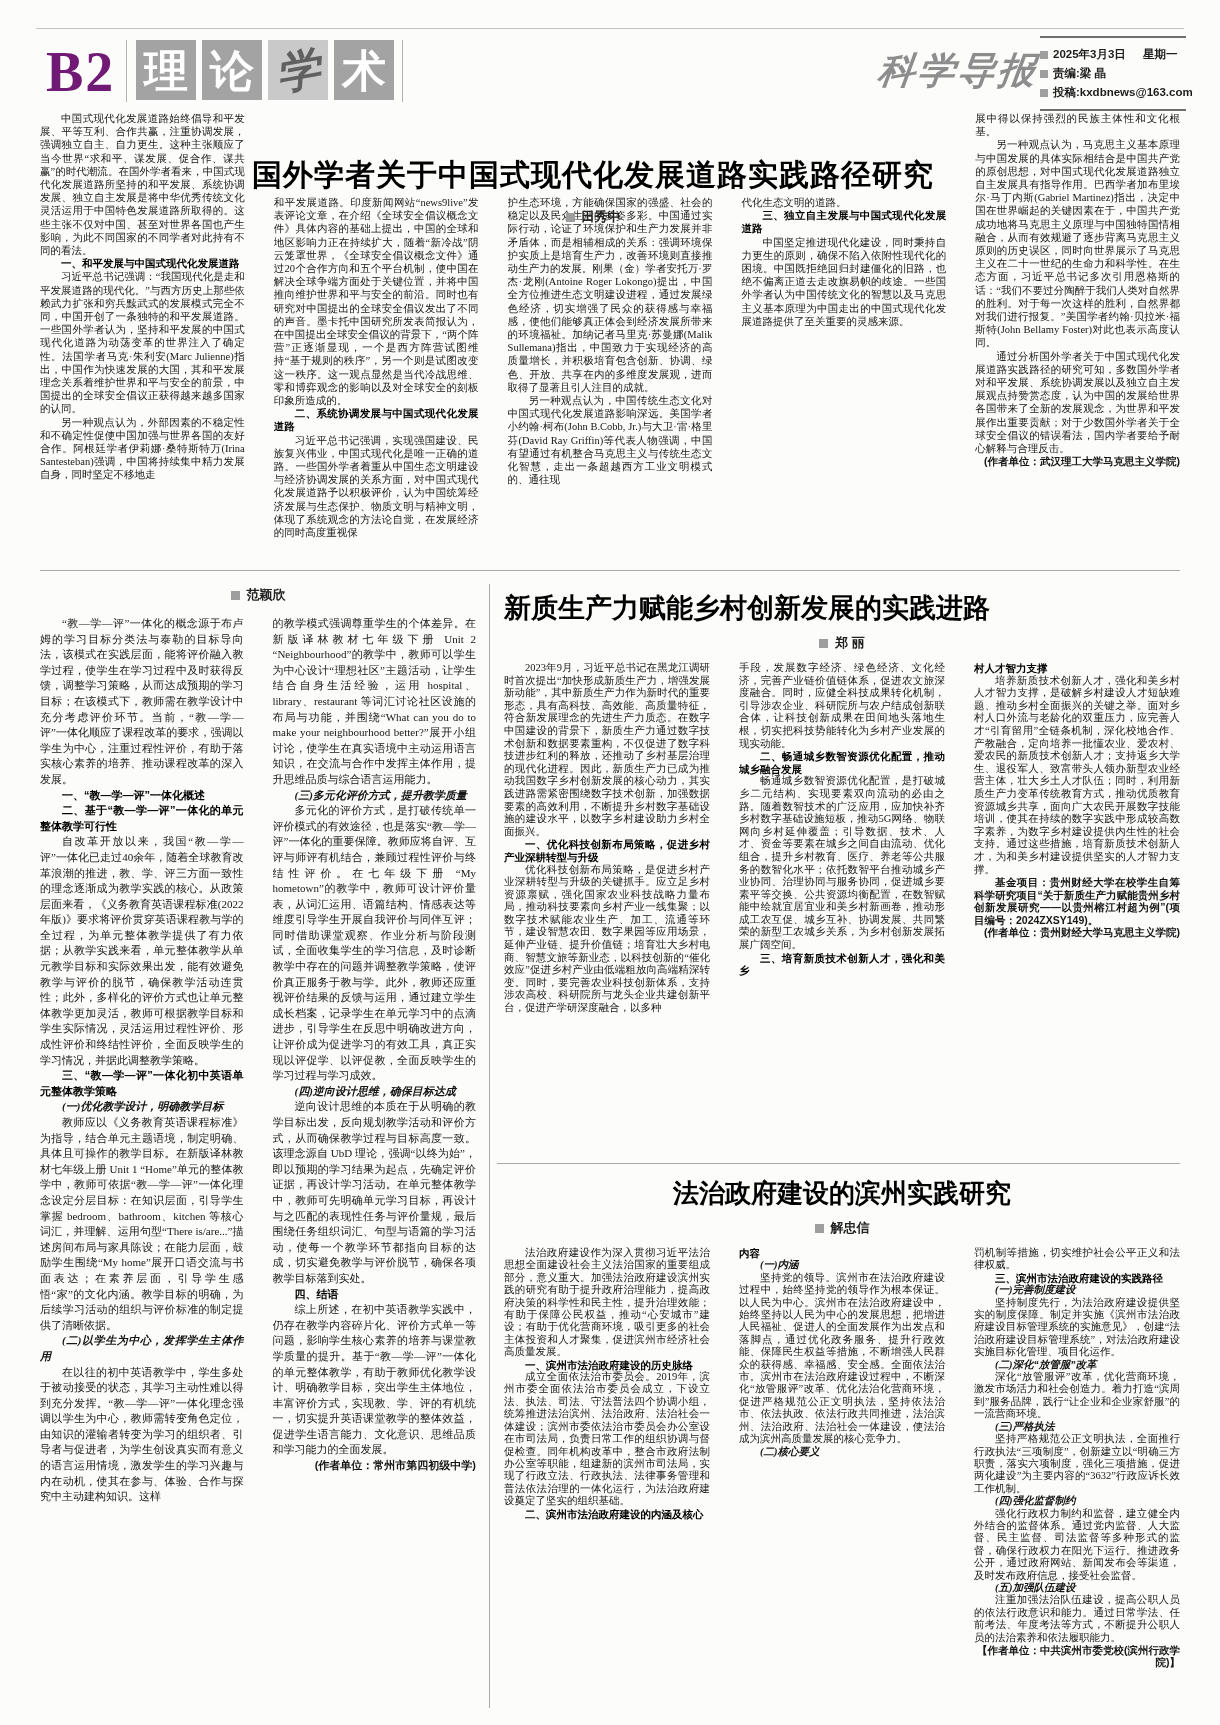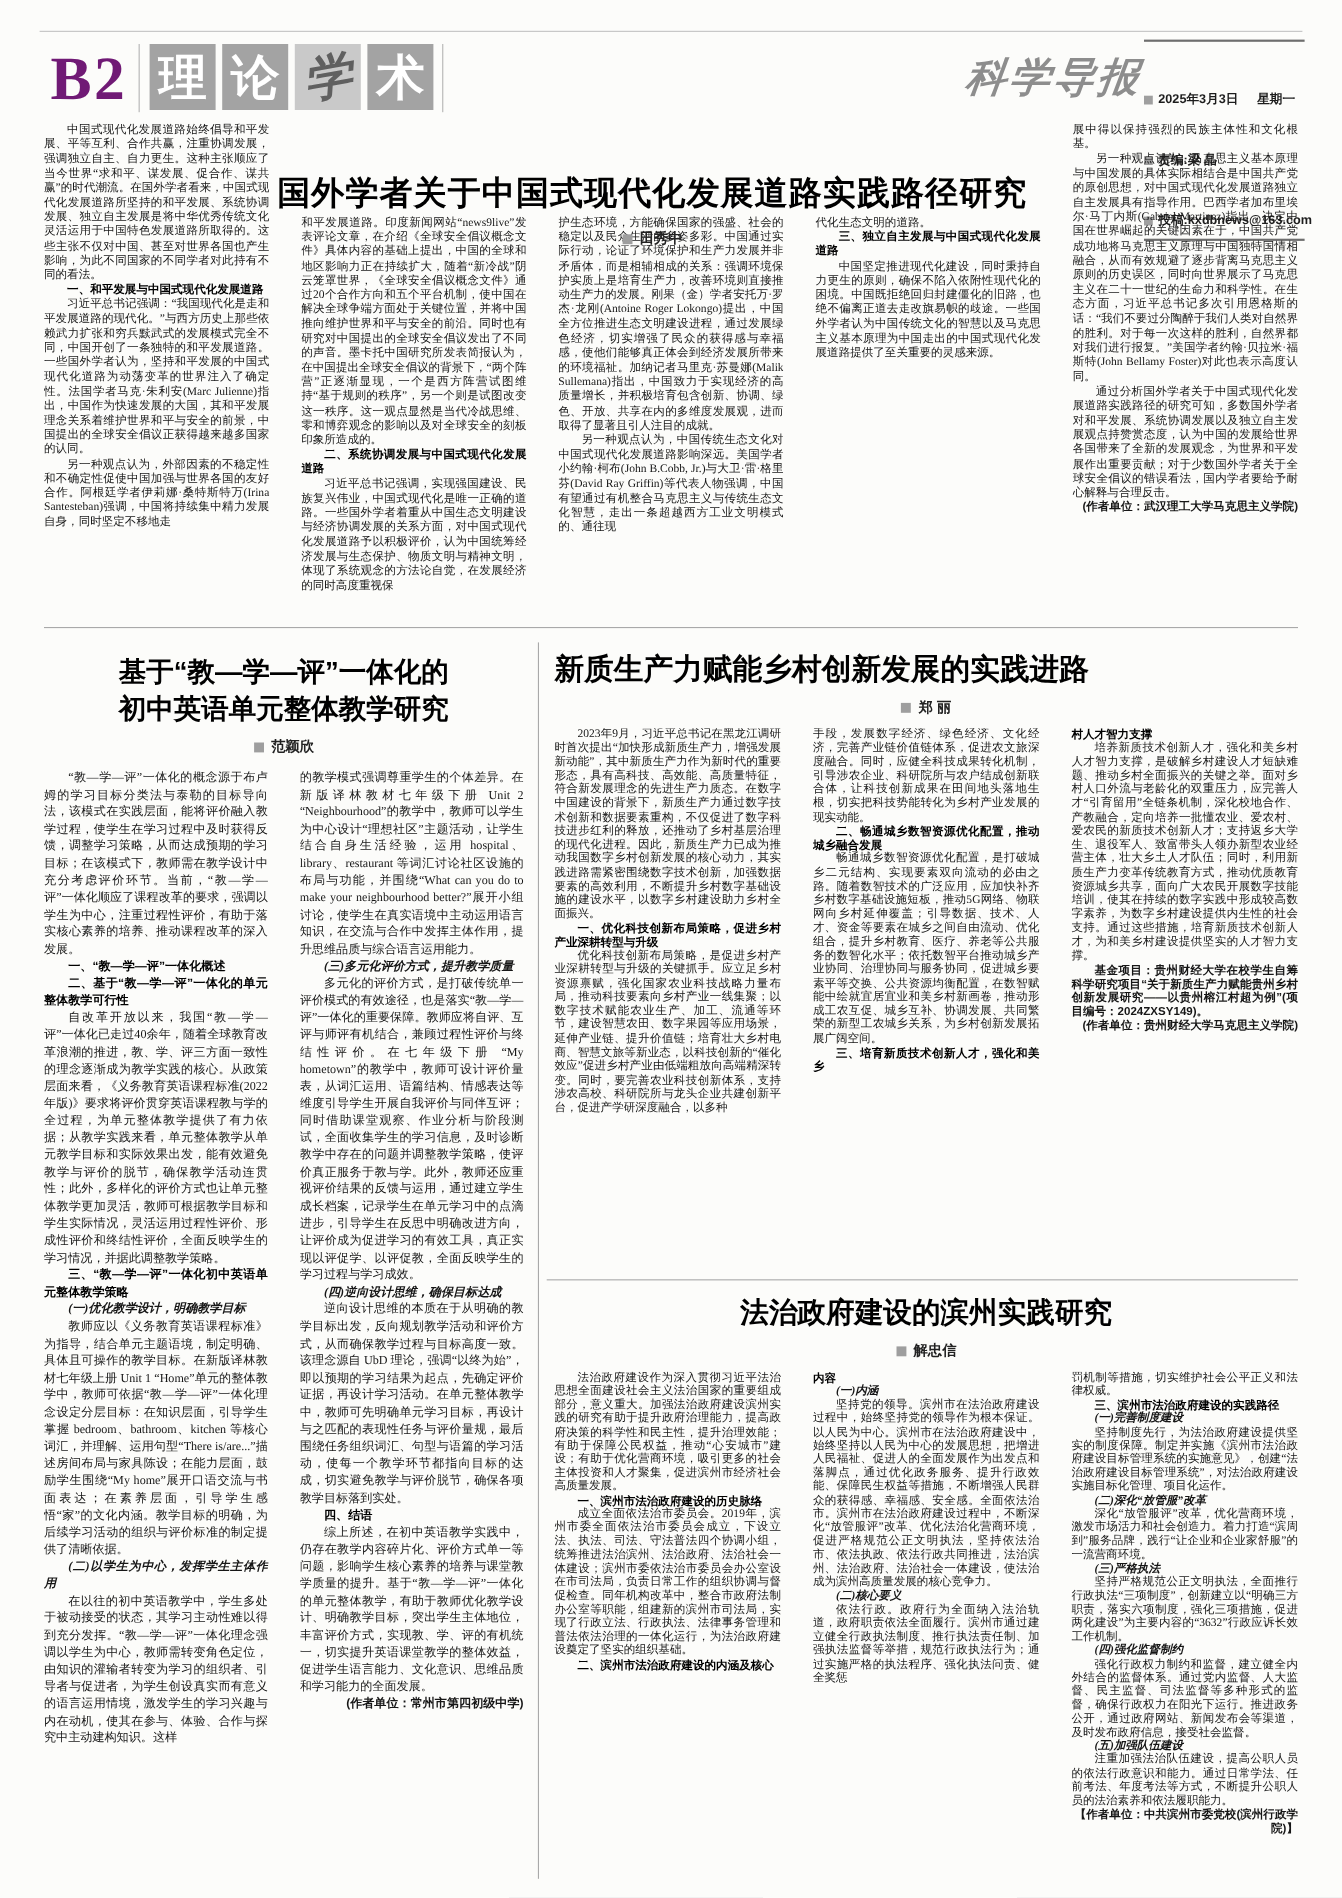--- a/index.html
+++ b/index.html
@@ -18,21 +18,21 @@
         font-size:44px;line-height:62px;}
   .sbox.light{background:#c9c9c9;color:#606060;font-family:"DejaVu Serif",serif;
         font-style:italic;}
   .sbox.light span{display:inline-block;transform:rotate(-10deg);}
   .masthead{position:absolute;left:878px;top:46px;width:165px;font-size:37px;color:#8d8d8d;
         font-style:italic;font-weight:700;letter-spacing:3px;transform:skewX(-7deg);
         font-family:"DejaVu Serif",serif;white-space:nowrap;}
   .hinfo{position:absolute;left:1040px;top:36px;width:146px;border-top:2px solid #6e6e6e;
         border-bottom:2px solid #6e6e6e;padding:7px 0;color:#1d1d1d;
         font-family:"Liberation Sans","DejaVu Sans",sans-serif;font-size:11.5px;font-weight:700;}
-  .hrow{display:flex;align-items:center;gap:5px;height:19px;white-space:nowrap;margin-top:36px;}
+  .hrow{display:flex;align-items:center;gap:5px;height:19px;white-space:nowrap;}
   .sq{width:8px;height:8px;background:#9f9f9f;flex:0 0 auto;}
   .wd{margin-left:12px;}
 
   
   .hrule{position:absolute;border-top:1px solid #a9a9a9;}
   .hr1{left:40px;width:1140px;top:570px;}
   .hr2{left:497px;width:683px;top:1163px;}
   .vrule{position:absolute;left:489px;top:584px;height:1124px;width:1px;background:#a9a9a9;}
 
   
@@ -147,21 +147,20 @@
           <p class="b-p">通过分析国外学者关于中国式现代化发展道路实践路径的研究可知，多数国外学者对和平发展、系统协调发展以及独立自主发展观点持赞赏态度，认为中国的发展给世界各国带来了全新的发展观念，为世界和平发展作出重要贡献；对于少数国外学者关于全球安全倡议的错误看法，国内学者要给予耐心解释与合理反击。</p>
           <p class="b-attr">(作者单位：武汉理工大学马克思主义学院)</p>
         </div>
       </div>
   </section>
 
   <div class="hrule hr1"></div>
   <div class="vrule"></div>
 
   <section class="art a2">
-    <h1><span>基于“教—学—评”一体化的</span><br><span>初中英语单元整体教学研究</span></h1>
     <div class="byline">
       <span class="bsq"></span>
       <span>范颖欣</span>
     </div>
     <div class="cols">
         <div class="col">
           <p class="b-p">“教—学—评”一体化的概念源于布卢姆的学习目标分类法与泰勒的目标导向法，该模式在实践层面，能将评价融入教学过程，使学生在学习过程中及时获得反馈，调整学习策略，从而达成预期的学习目标；在该模式下，教师需在教学设计中充分考虑评价环节。当前，“教—学—评”一体化顺应了课程改革的要求，强调以学生为中心，注重过程性评价，有助于落实核心素养的培养、推动课程改革的深入发展。</p>
           <p class="b-h">一、“教—学—评”一体化概述</p>
           <p class="b-h">二、基于“教—学—评”一体化的单元整体教学可行性</p>
           <p class="b-p">自改革开放以来，我国“教—学—评”一体化已走过40余年，随着全球教育改革浪潮的推进，教、学、评三方面一致性的理念逐渐成为教学实践的核心。从政策层面来看，《义务教育英语课程标准(2022年版)》要求将评价贯穿英语课程教与学的全过程，为单元整体教学提供了有力依据；从教学实践来看，单元整体教学从单元教学目标和实际效果出发，能有效避免教学与评价的脱节，确保教学活动连贯性；此外，多样化的评价方式也让单元整体教学更加灵活，教师可根据教学目标和学生实际情况，灵活运用过程性评价、形成性评价和终结性评价，全面反映学生的学习情况，并据此调整教学策略。</p>
@@ -224,21 +223,20 @@
           <p class="b-p">法治政府建设作为深入贯彻习近平法治思想全面建设社会主义法治国家的重要组成部分，意义重大。加强法治政府建设滨州实践的研究有助于提升政府治理能力，提高政府决策的科学性和民主性，提升治理效能；有助于保障公民权益，推动“心安城市”建设；有助于优化营商环境，吸引更多的社会主体投资和人才聚集，促进滨州市经济社会高质量发展。</p>
           <p class="b-h">一、滨州市法治政府建设的历史脉络</p>
           <p class="b-p">成立全面依法治市委员会。2019年，滨州市委全面依法治市委员会成立，下设立法、执法、司法、守法普法四个协调小组，统筹推进法治滨州、法治政府、法治社会一体建设；滨州市委依法治市委员会办公室设在市司法局，负责日常工作的组织协调与督促检查。同年机构改革中，整合市政府法制办公室等职能，组建新的滨州市司法局，实现了行政立法、行政执法、法律事务管理和普法依法治理的一体化运行，为法治政府建设奠定了坚实的组织基础。</p>
           <p class="b-h">二、滨州市法治政府建设的内涵及核心</p>
         </div>
         <div class="col">
           <p class="b-hc">内容</p>
           <p class="b-k">(一)内涵</p>
           <p class="b-p">坚持党的领导。滨州市在法治政府建设过程中，始终坚持党的领导作为根本保证。以人民为中心。滨州市在法治政府建设中，始终坚持以人民为中心的发展思想，把增进人民福祉、促进人的全面发展作为出发点和落脚点，通过优化政务服务、提升行政效能、保障民生权益等措施，不断增强人民群众的获得感、幸福感、安全感。全面依法治市。滨州市在法治政府建设过程中，不断深化“放管服评”改革、优化法治化营商环境，促进严格规范公正文明执法，坚持依法治市、依法执政、依法行政共同推进，法治滨州、法治政府、法治社会一体建设，使法治成为滨州高质量发展的核心竞争力。</p>
           <p class="b-k">(二)核心要义</p>
-          <p class="b-p">依法行政。政府行为全面纳入法治轨道，政府职责依法全面履行。滨州市通过建立健全行政执法制度、推行执法责任制、加强执法监督等举措，规范行政执法行为；通过实施严格的执法程序、强化执法问责、健全奖惩</p>
         </div>
         <div class="col">
           <p class="b-c">罚机制等措施，切实维护社会公平正义和法律权威。</p>
           <p class="b-h">三、滨州市法治政府建设的实践路径</p>
           <p class="b-k">(一)完善制度建设</p>
           <p class="b-p">坚持制度先行，为法治政府建设提供坚实的制度保障。制定并实施《滨州市法治政府建设目标管理系统的实施意见》，创建“法治政府建设目标管理系统”，对法治政府建设实施目标化管理、项目化运作。</p>
           <p class="b-k">(二)深化“放管服”改革</p>
           <p class="b-p">深化“放管服评”改革，优化营商环境，激发市场活力和社会创造力。着力打造“滨周到”服务品牌，践行“让企业和企业家舒服”的一流营商环境。</p>
           <p class="b-k">(三)严格执法</p>
           <p class="b-p">坚持严格规范公正文明执法，全面推行行政执法“三项制度”，创新建立以“明确三方职责，落实六项制度，强化三项措施，促进两化建设”为主要内容的“3632”行政应诉长效工作机制。</p>

